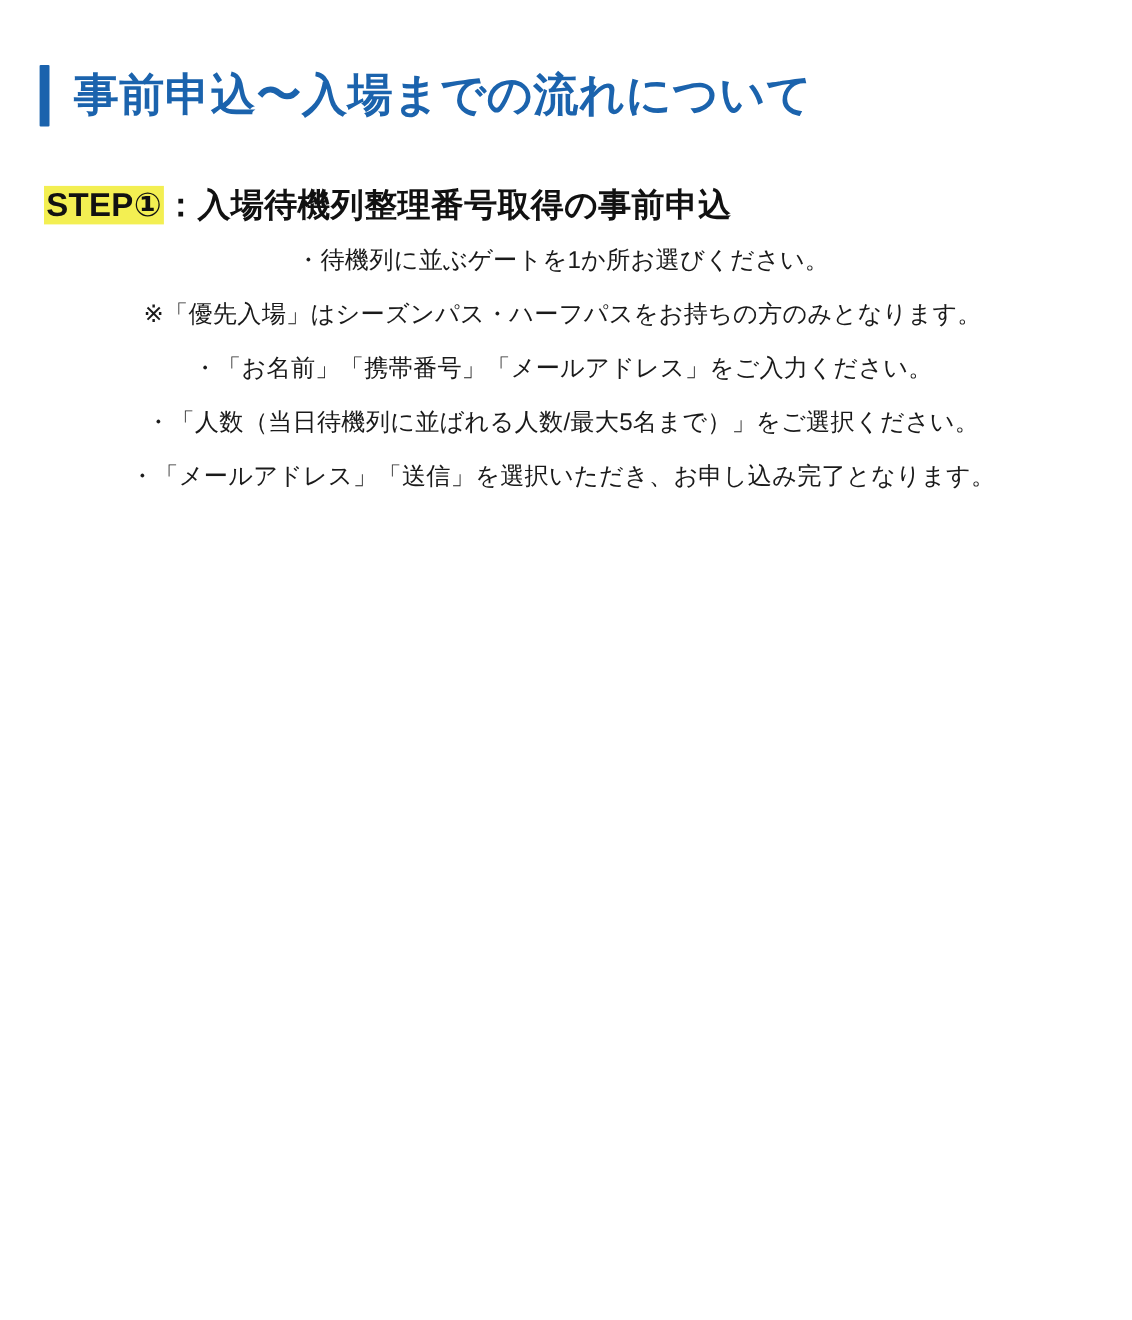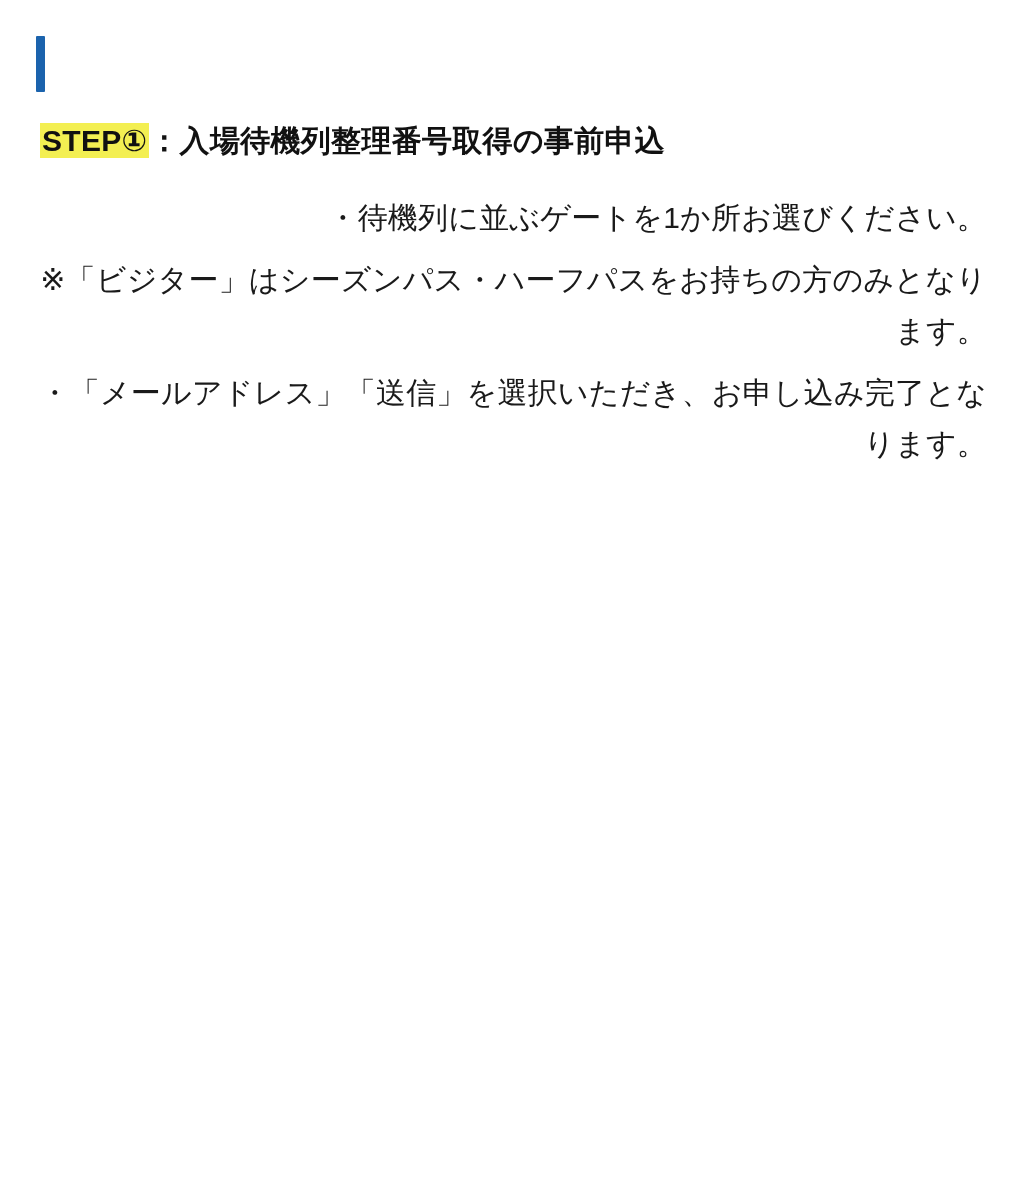--- a/index.html
+++ b/index.html
@@ -44,57 +44,60 @@
     letter-spacing: 0.5px;
     white-space: nowrap;
   }
 
   
   .step-line {
     font-size: 30px;
     line-height: 1.5;
     font-weight: 700;
     color: #111111;
-    margin: 6px 0 30px 4px;
+    margin: 6px 0 10px 4px;
     letter-spacing: 0.3px;
   }
   .step-badge {
     background: #f3ef52;
     padding: 1px 2px;
     font-weight: 700;
   }
 
   
   .body-list {
     margin: 0;
     padding: 0;
     list-style: none;
   }
   .body-list li {
-    font-size: 30px;
+    font-size: 22px;
     line-height: 1.68;
     font-weight: 400;
     color: #1a1a1a;
     margin: 0 0 12px 0;
     letter-spacing: 0.2px;
-    text-align: right;
+    text-align: center;
   }
 </style>
 </head>
 <body>
 
 <div class="page">
 
   <div class="heading-row">
     <div class="accent-bar"></div>
+    <h1 class="heading-text">事前申込〜入場までの流れについて</h1>
   </div>
 
   <p class="step-line">
     <span class="step-badge">STEP①</span><span>：</span><span>入場待機列整理番号取得の事前申込</span>
   </p>
 
   <ul class="body-list">
     <li>・待機列に並ぶゲートを1か所お選びください。</li>
-    <li>※「ビジター」はシーズンパス・ハーフパスをお持ちの方のみとなります。</li>
+    <li>※「優先入場」はシーズンパス・ハーフパスをお持ちの方のみとなります。</li>
+    <li>・「お名前」「携帯番号」「メールアドレス」をご入力ください。</li>
+    <li>・「人数（当日待機列に並ばれる人数/最大5名まで）」をご選択ください。</li>
     <li>・「メールアドレス」「送信」を選択いただき、お申し込み完了となります。</li>
   </ul>
 
 </div>
 
 </body></html>

